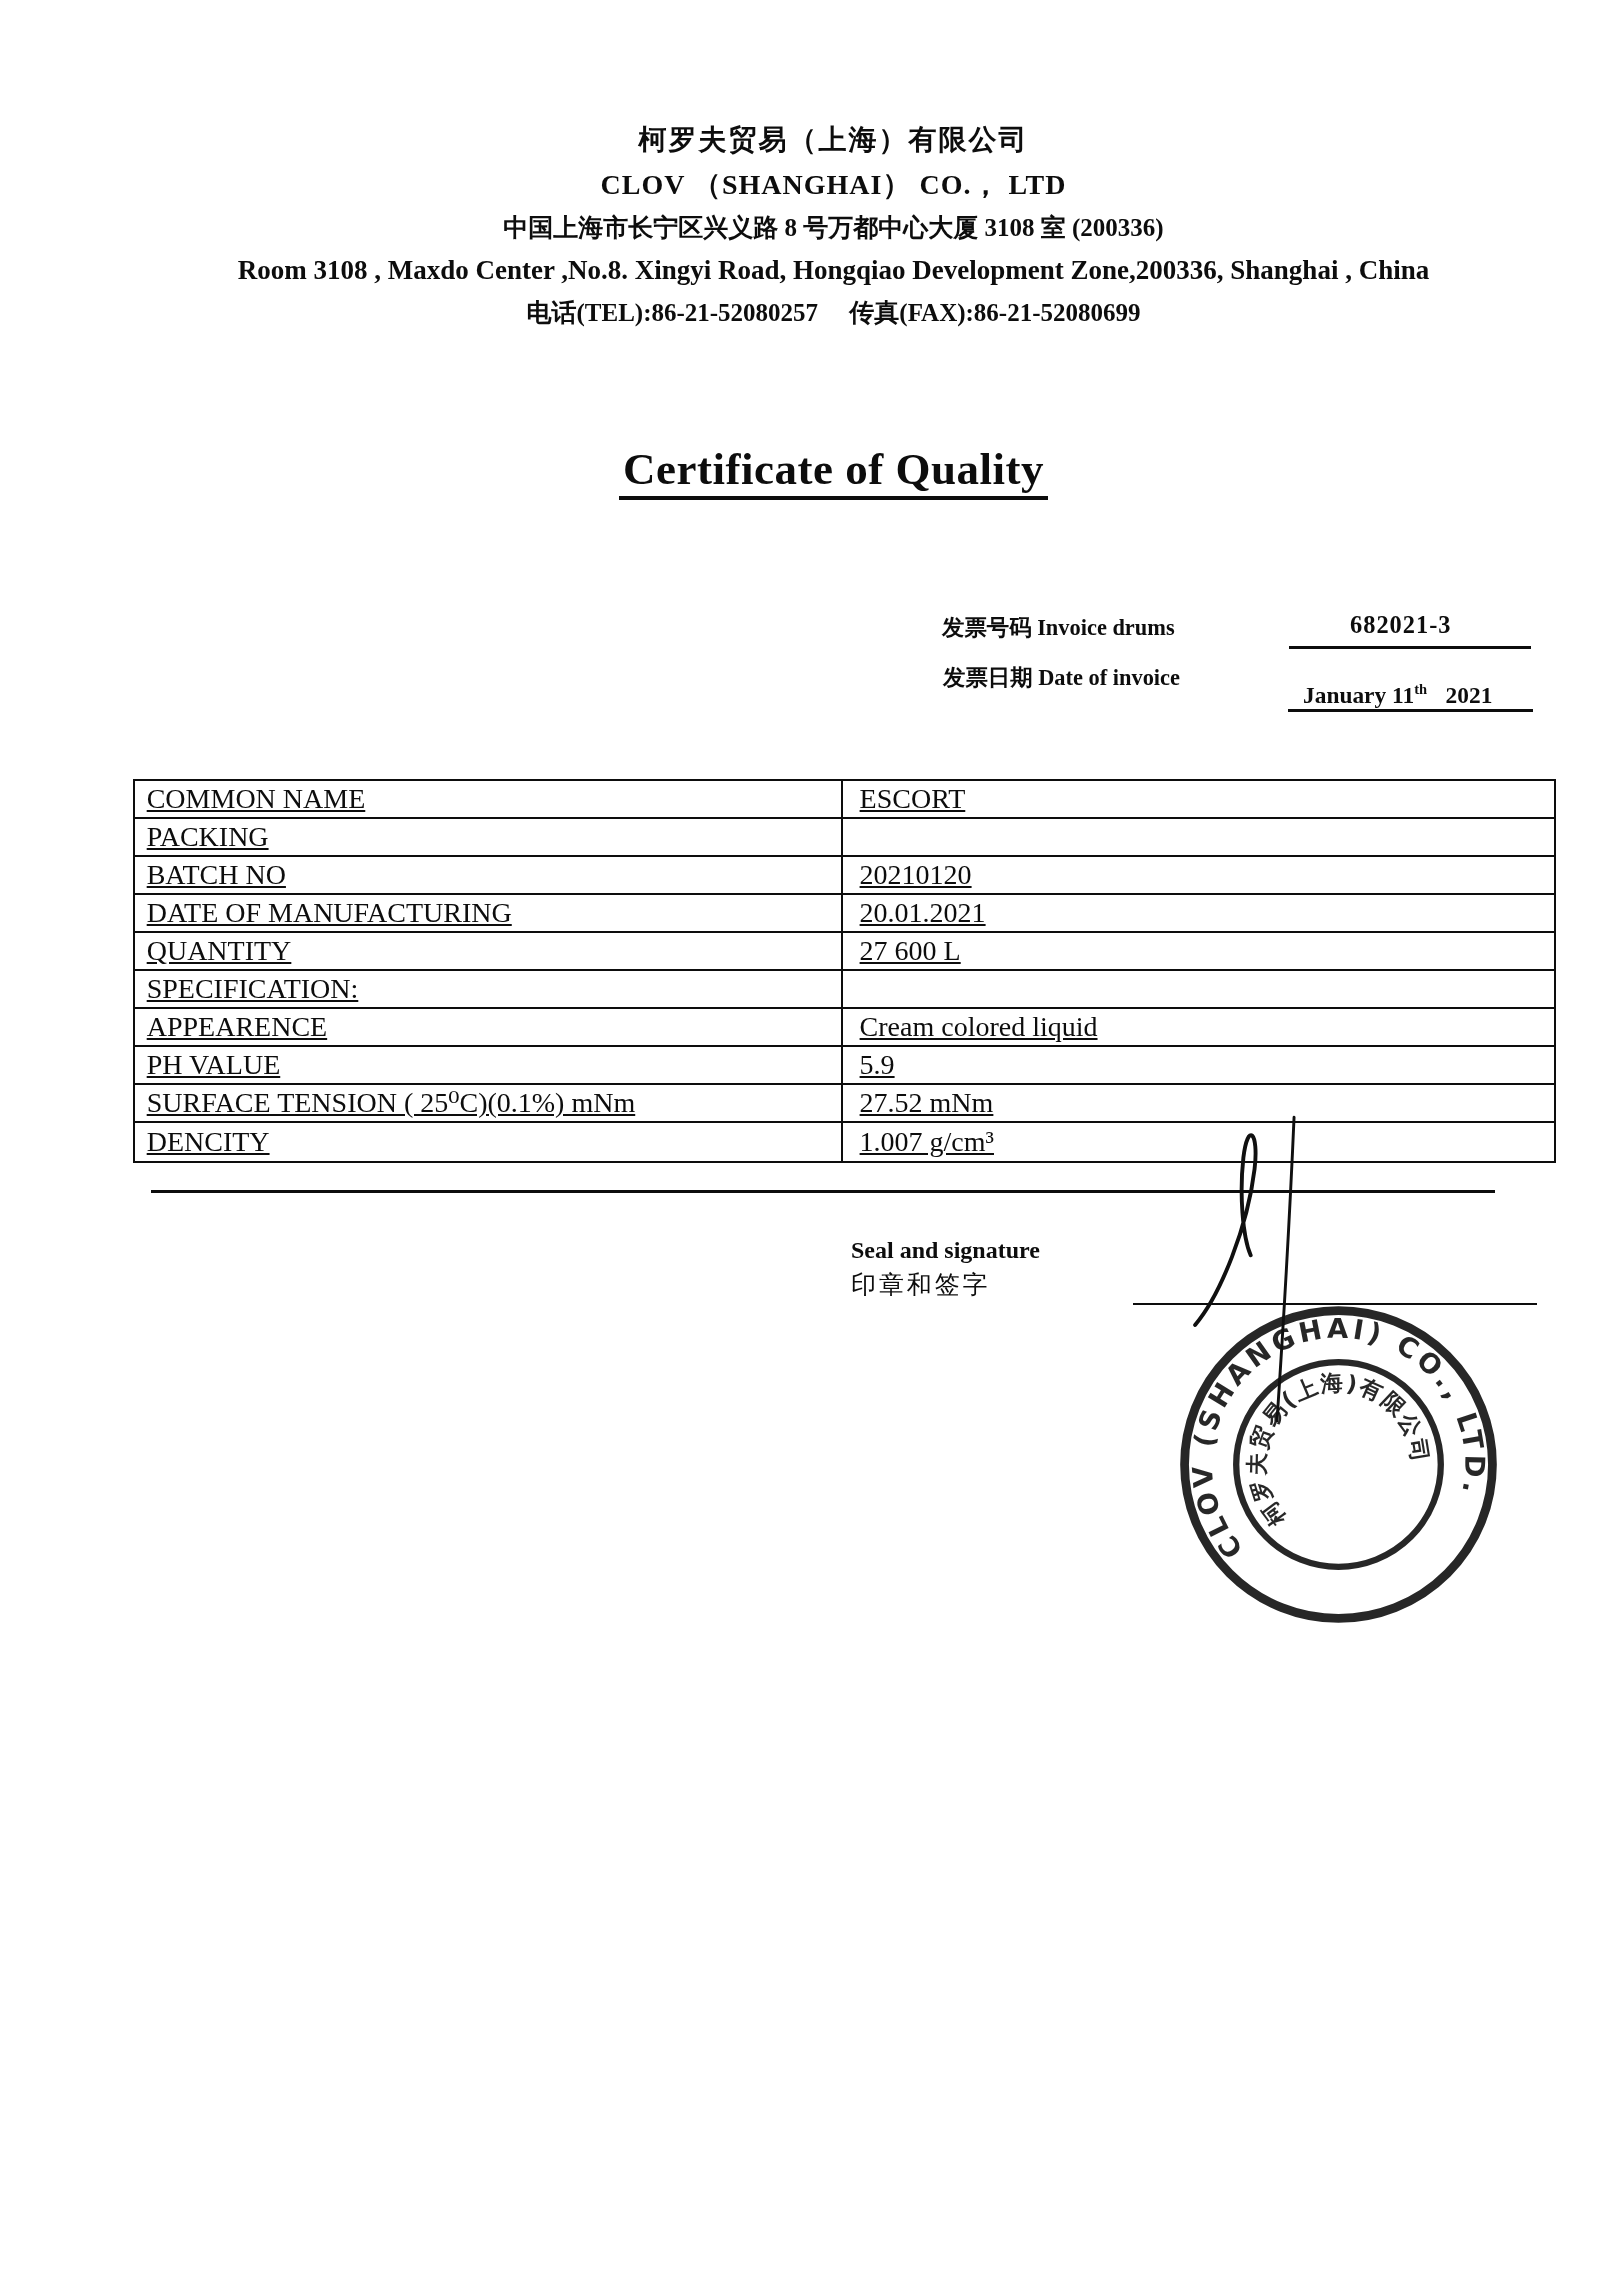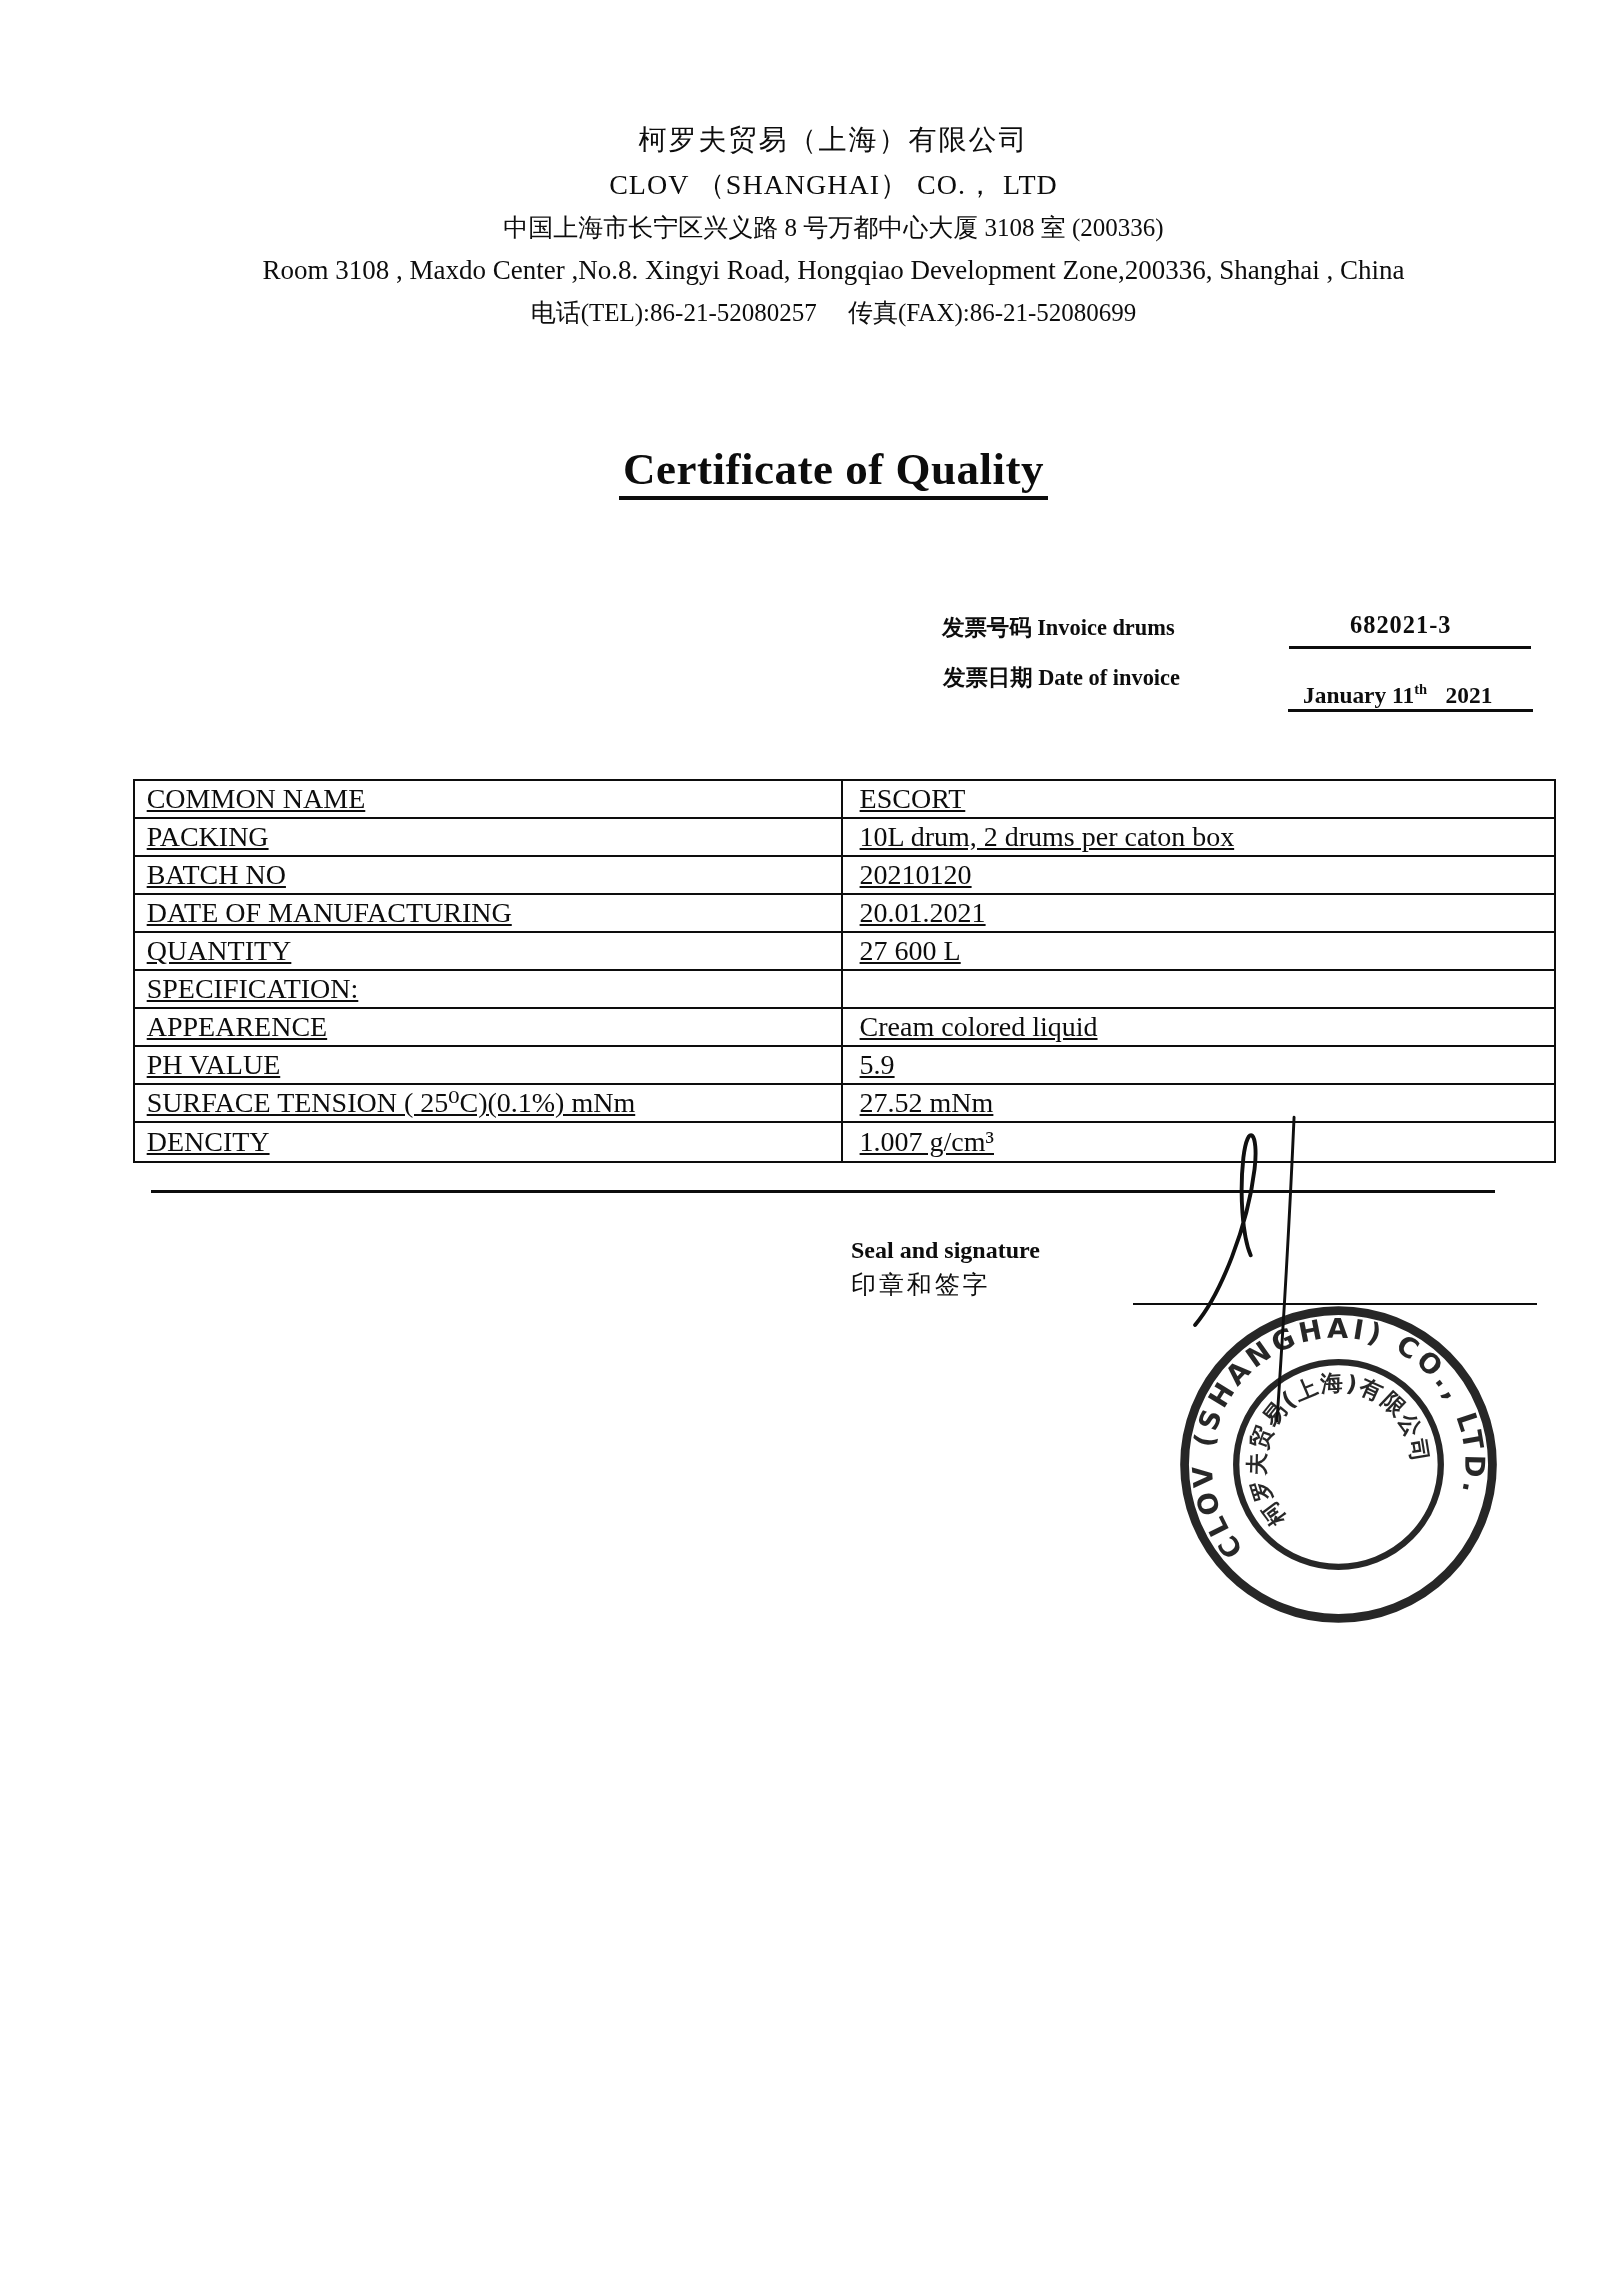--- a/index.html
+++ b/index.html
@@ -22,21 +22,21 @@
     width: 1620px; height: 2284px;
     background: #ffffff;
   }
   
   .header-block {
     position: absolute;
     left: 78px;
     top: 126px;
     width: 1511px;
     text-align: center;
-    font-weight: normal;
+    font-weight: bold;
     line-height: 1.0;
   }
   .hl { margin: 0 0 16.6px 0; white-space: nowrap; }
   .hl-cn-name  { font-size: 28px; letter-spacing: 2px; }
   .hl-en-name  { font-size: 28px; letter-spacing: 1px; }
   .hl-cn-addr  { font-size: 25px; }
   .hl-en-addr  { font-size: 27px; }
   .hl-telfax   { font-size: 25px; text-align: center; }
   
   .title-wrap {
@@ -125,21 +125,20 @@
   <div class="abs inv-value" style="left:1303px; top:682px; font-size:23.4px;"><span>January 11</span><sup class="th">th</sup><span class="date-year">2021</span></div>
   <div class="abs rule" style="left:1288px; top:709px; width:245px; height:2.9px;"></div>
 
   <div class="spec-table">
     <div class="t-row">
       <div class="t-cell t-label">COMMON NAME</div>
       <div class="t-cell t-value">ESCORT</div>
     </div>
     <div class="t-row">
       <div class="t-cell t-label">PACKING</div>
-      <div class="t-cell t-value">10L drum, 2 drums per caton box</div>
     </div>
     <div class="t-row">
       <div class="t-cell t-label">BATCH NO</div>
       <div class="t-cell t-value">20210120</div>
     </div>
     <div class="t-row">
       <div class="t-cell t-label">DATE OF MANUFACTURING</div>
       <div class="t-cell t-value">20.01.2021</div>
     </div>
     <div class="t-row">

